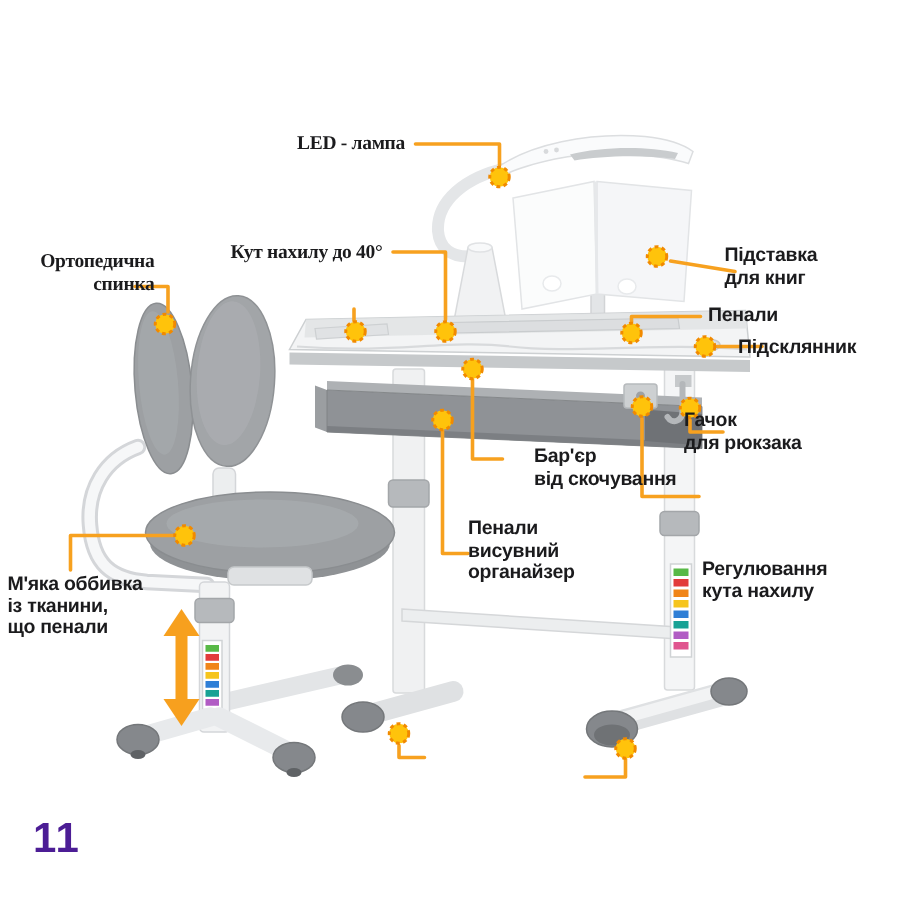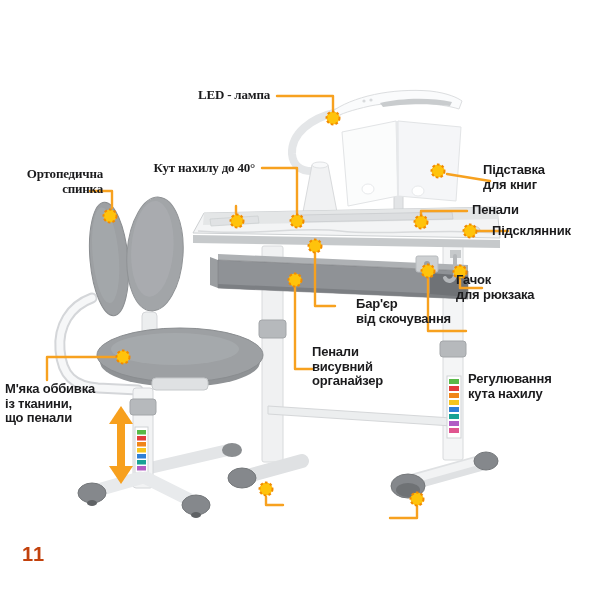--- a/index.html
+++ b/index.html
@@ -16,22 +16,22 @@
   .lbl-orth{top:167px;right:497px;}
   .lbl-book{top:163px;left:483px;width:82px;}
   .lbl-pencil{top:203px;left:472px;text-align:right;}
   .lbl-cup{top:224px;left:492px;}
   .lbl-hook{top:273px;left:456px;width:92px;}
   .lbl-tiltadj{top:340px;left:468px;width:94px;margin-top:32px;}
   .lbl-barrier{top:297px;left:312px;width:104px;margin-left:44px;}
   .lbl-organizer{top:345px;left:312px;width:92px;}
   .lbl-uphol{top:382px;left:5px;width:102px;}
   .lbl-feet{top:494px;left:260px;width:124px;}
-  .page-num{position:absolute;top:543px;left:22px;font-weight:700;font-size:20px;
-            color:#c2410c;letter-spacing:1px;}
+  .page-num{position:absolute;top:543px;left:22px;font-weight:700;font-size:28px;
+            color:#4c1d95;letter-spacing:1px;}
 </style>
 </head>
 <body>
 
 <div class="stage">
 
   <svg class="art" width="600" height="600" viewBox="0 0 600 600">
 
     <g>
       <path d="M338,112 C310,118 291,134 292,154 C293,166 301,171 312,171" fill="none" stroke="#e4e6e8" stroke-width="8" stroke-linecap="round"></path>

